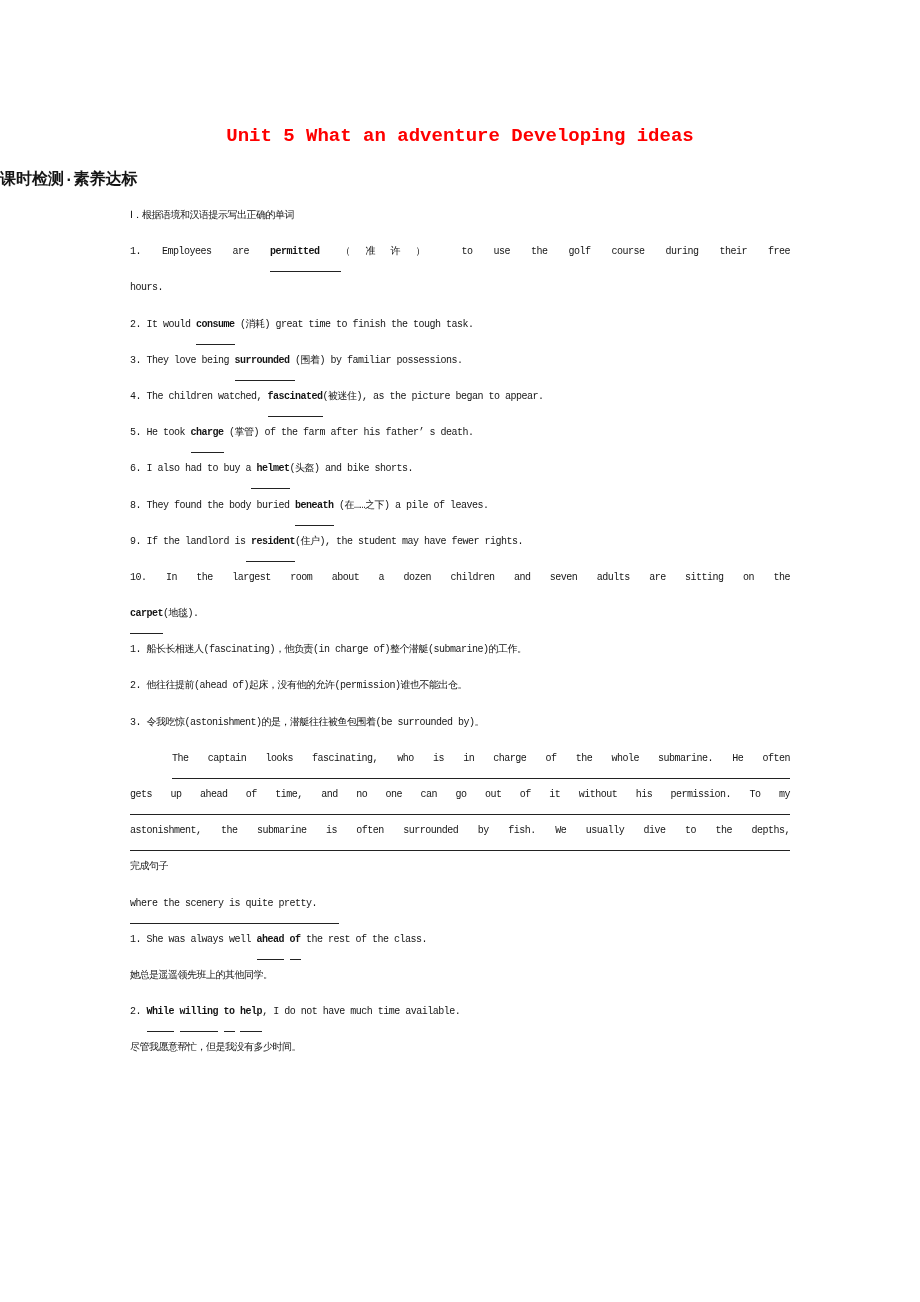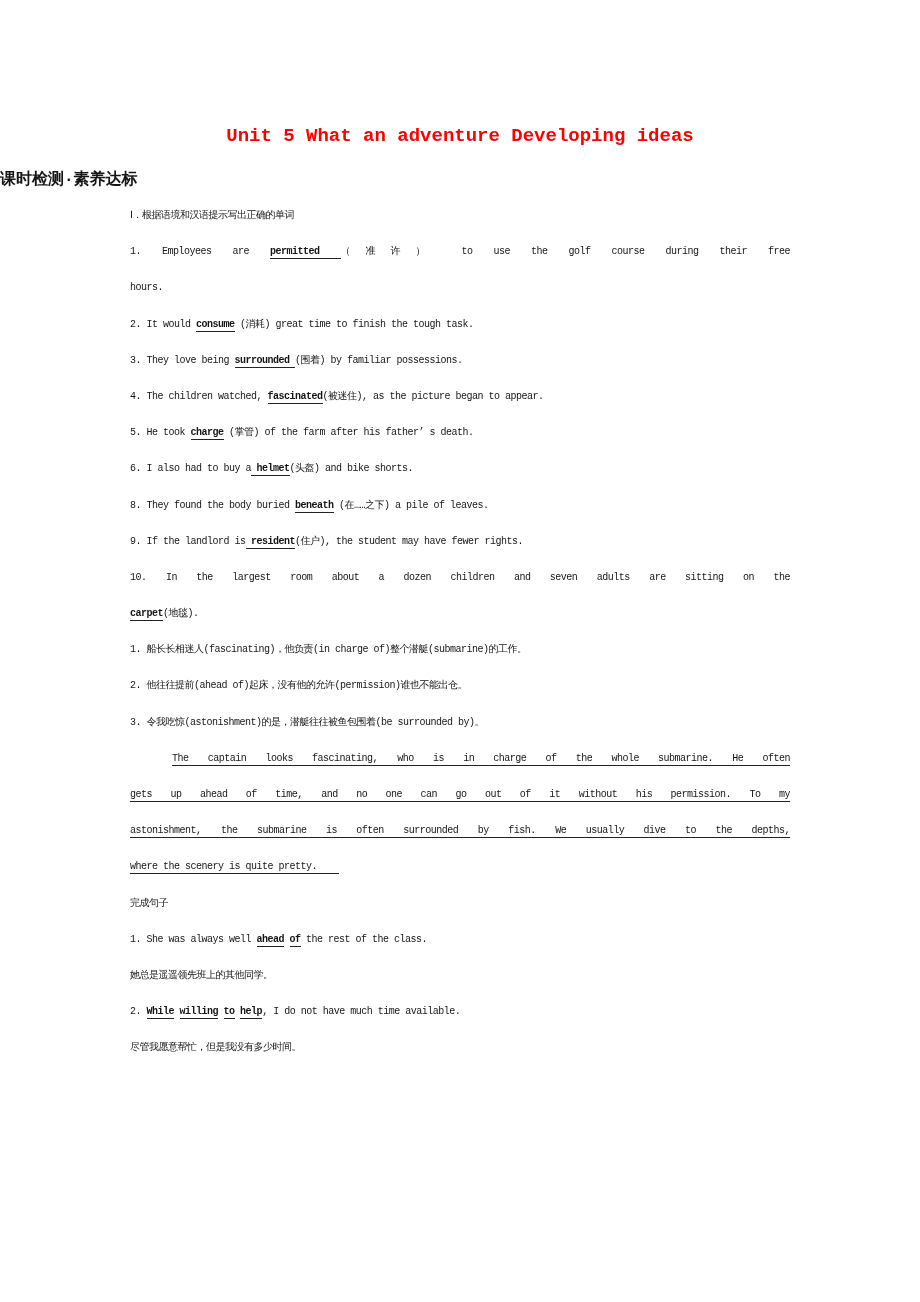--- a/index.html
+++ b/index.html
@@ -36,21 +36,21 @@
     letter-spacing:-0.5px;
     white-space:nowrap;
   }
   .line.j{
     white-space:normal;
     text-align:justify;
     text-align-last:justify;
     text-justify:inter-word;
   }
   .b{font-weight:bold;text-align:right;}
-  .u{border-bottom:1px solid #222;padding-bottom:1px;}
+  .u{border-bottom:1px solid #222;padding-bottom:14px;}
 </style>
 </head>
 <body>
 
 <div class="page">
   <div class="title" style="color: rgb(254, 0, 0);">Unit 5 What an adventure Developing ideas</div>
   <div class="subtitle">课时检测·素养达标</div>
   <div class="content">
       <div class="line"><span>Ⅰ．根据语境和汉语提示写出正确的单词</span></div>
       <div class="line j"><span>1. Employees are </span><span class="b u">permitted </span><span>（准许） to use the golf course during their free</span></div>
@@ -63,20 +63,20 @@
       <div class="line"><span>8. They found the body buried </span><span class="b u">beneath</span><span> (在……之下) a pile of leaves.</span></div>
       <div class="line"><span>9. If the landlord is</span><span class="b u"> resident</span><span>(住户), the student may have fewer rights.</span></div>
       <div class="line j"><span>10. In the largest room about a dozen children and seven adults are sitting on the</span></div>
       <div class="line"><span class="b u">carpet</span><span>(地毯).</span></div>
       <div class="line"><span>1. 船长长相迷人(fascinating)，他负责(in charge of)整个潜艇(submarine)的工作。</span></div>
       <div class="line"><span>2. 他往往提前(ahead of)起床，没有他的允许(permission)谁也不能出仓。</span></div>
       <div class="line"><span>3. 令我吃惊(astonishment)的是，潜艇往往被鱼包围着(be surrounded by)。</span></div>
       <div class="line j" style="padding-left: 42px;"><span class="u">The captain looks fascinating, who is in charge of the whole submarine. He often</span></div>
       <div class="line j"><span class="u">gets up ahead of time, and no one can go out of it without his permission. To my</span></div>
       <div class="line j"><span class="u">astonishment, the submarine is often surrounded by fish. We usually dive to the depths,</span></div>
+      <div class="line"><span>完成句子</span></div>
       <div class="line"><span class="u">where the scenery is quite pretty.</span><span class="u">&nbsp;&nbsp;&nbsp;&nbsp;</span></div>
-      <div class="line"><span>完成句子</span></div>
       <div class="line"><span>1. She was always well </span><span class="b u">ahead</span><span> </span><span class="b u">of</span><span> the rest of the class.</span></div>
       <div class="line"><span>她总是遥遥领先班上的其他同学。</span></div>
       <div class="line"><span>2. </span><span class="b u">While</span><span> </span><span class="b u">willing</span><span> </span><span class="b u">to</span><span> </span><span class="b u">help</span><span>, I do not have much time available.</span></div>
       <div class="line"><span>尽管我愿意帮忙，但是我没有多少时间。</span></div>
     </div>
 </div>
 
 </body></html>

